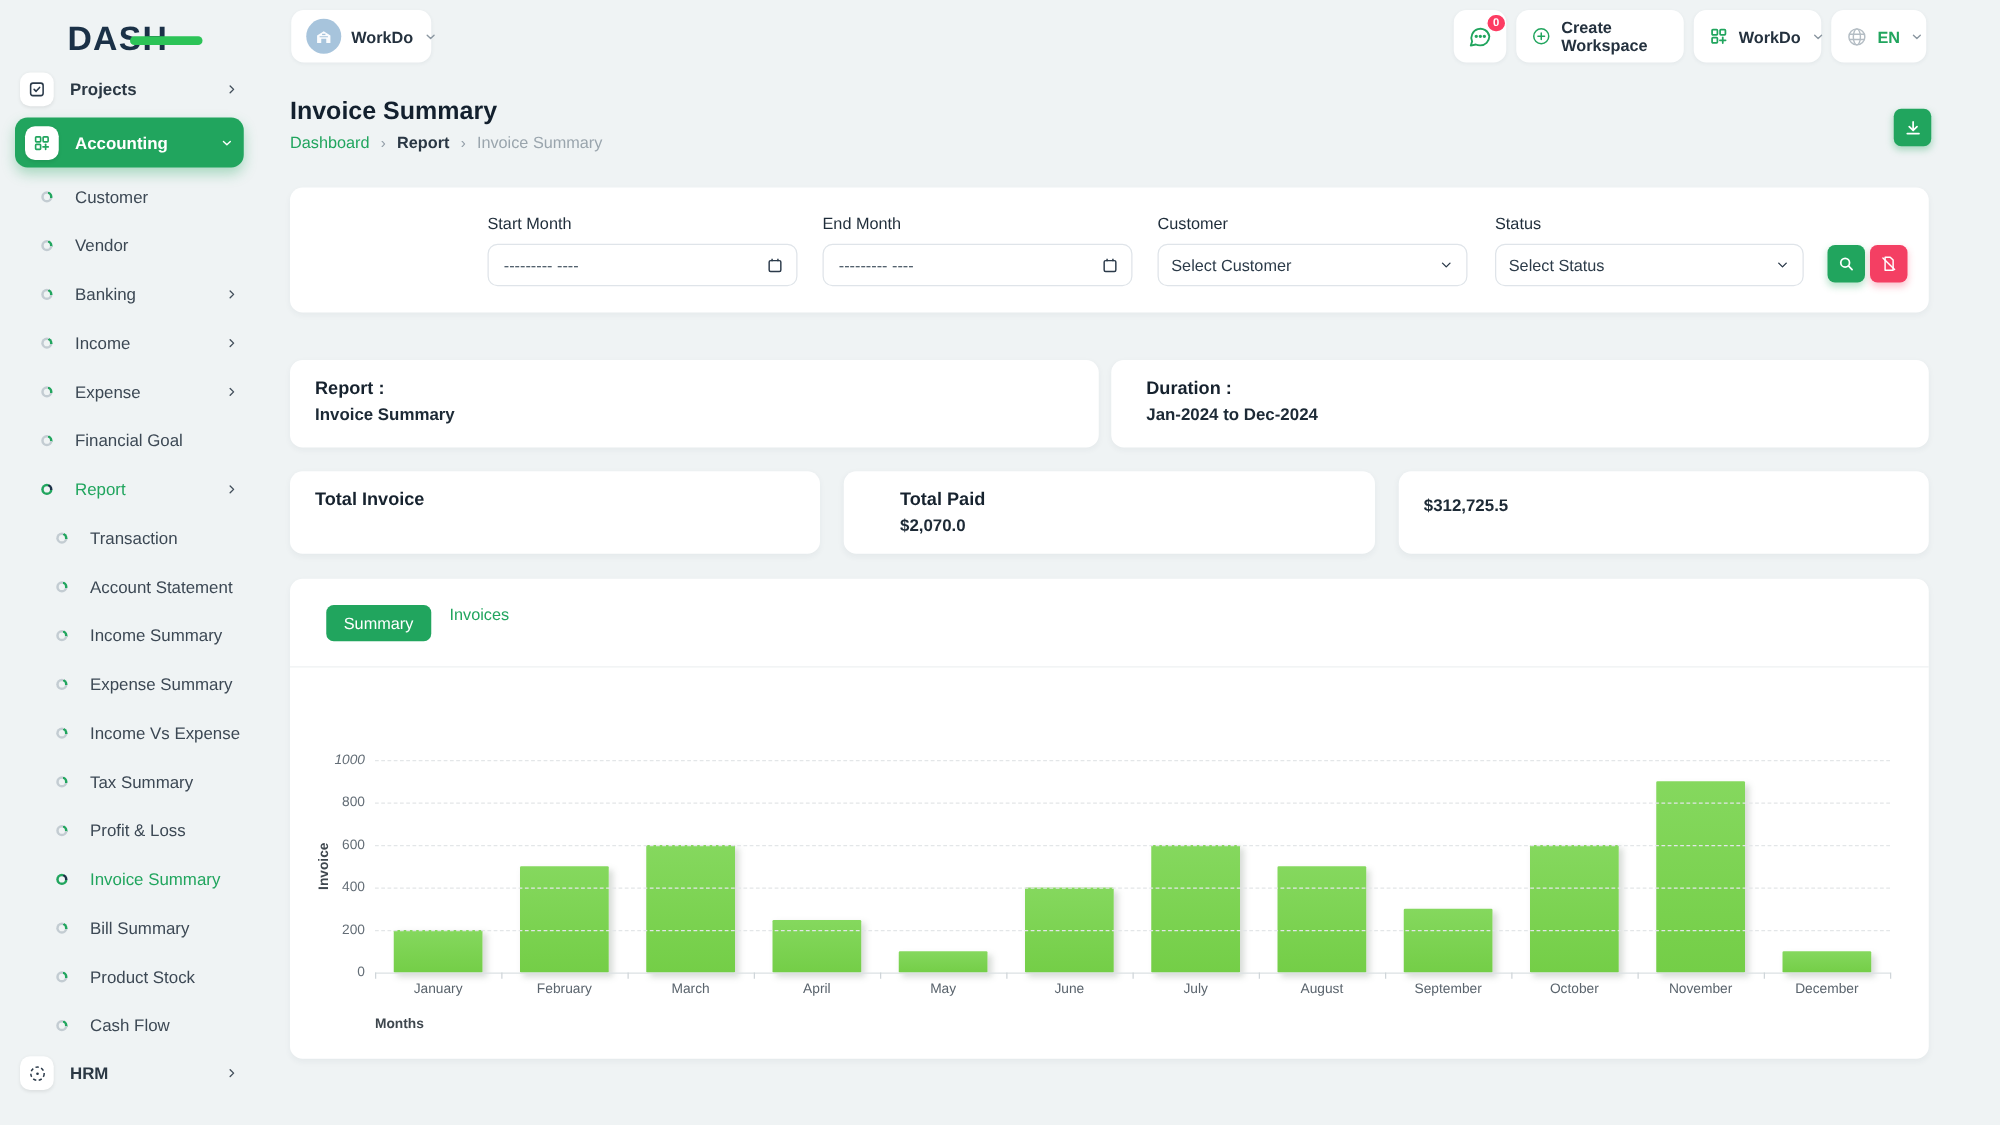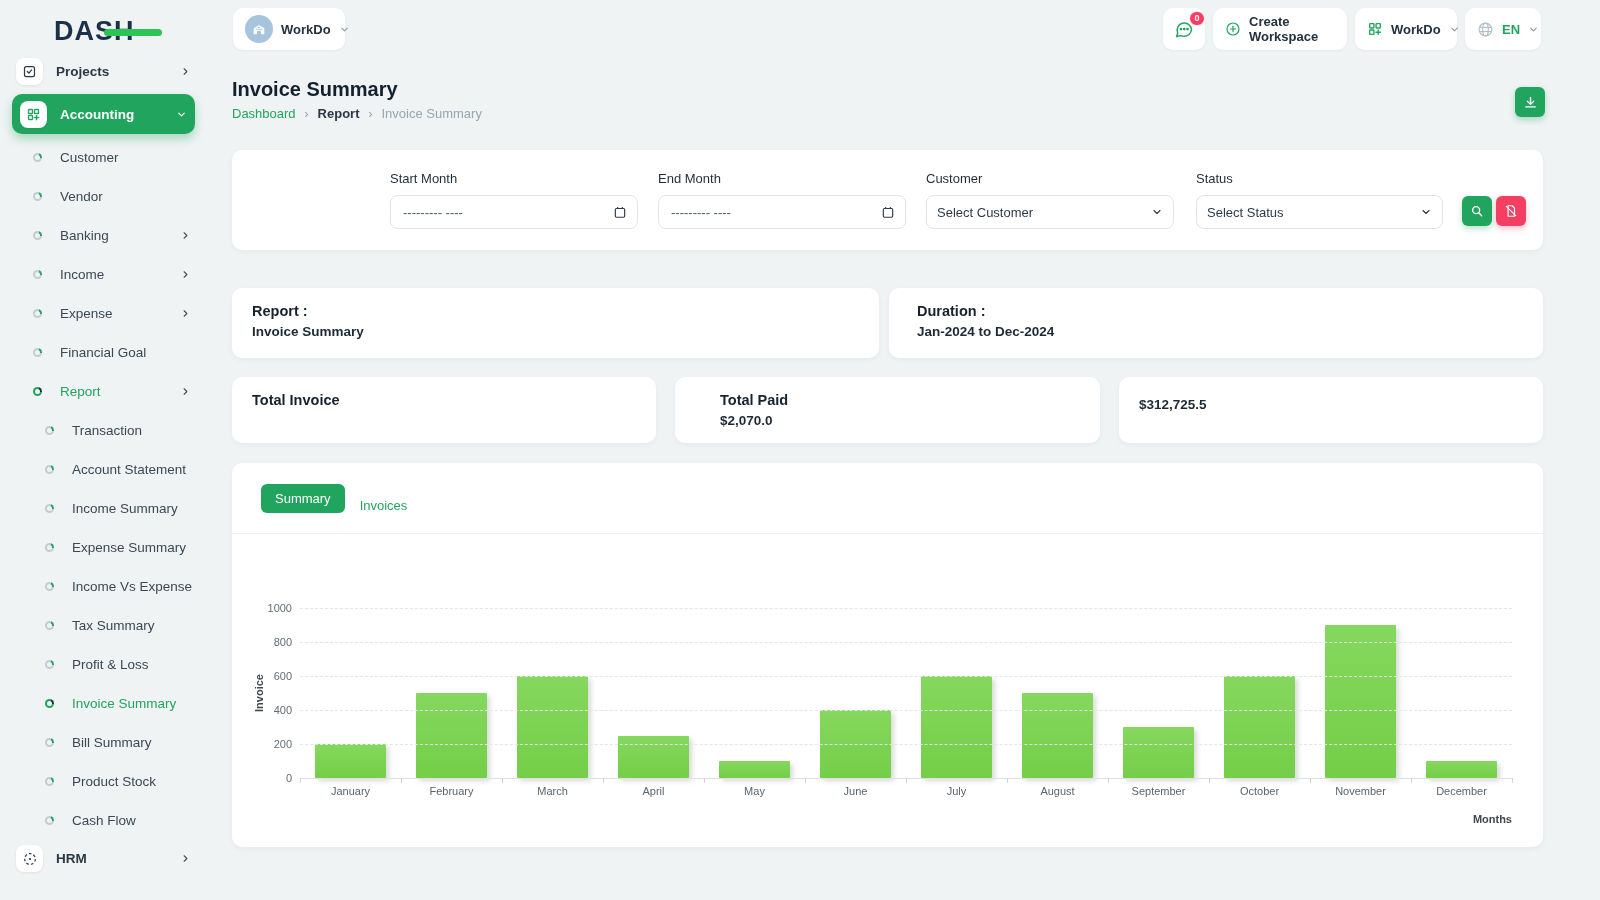--- a/index.html
+++ b/index.html
@@ -60,35 +60,35 @@
   .sq-btn.green { background:var(--green,#21a55e); box-shadow:0 3px 6px rgba(33,165,94,.3); }
   .sq-btn.pink { background:var(--danger,#f43f63); box-shadow:0 3px 6px rgba(244,63,99,.3); }
 
   
   .info-label { font-size:14.5px; font-weight:700; color:#16222e; }
   .info-value { font-size:13.5px; font-weight:700; color:#1d2a36; margin-top:5px; }
   .pad { padding:15px 20px; }
 
   
   .chart-card { left:232px; top:463px; width:1311px; height:384px; }
-  .tabs-row { position:absolute; left:29px; top:21px; display:flex; align-items:flex-end; }
+  .tabs-row { position:absolute; left:29px; top:21px; display:flex; align-items:flex-start; }
   .tab-pill { background:var(--green,#21a55e); color:#fff; border-radius:6px; height:29px; padding:0 14px; font-size:13px; display:inline-flex; align-items:center; cursor:pointer; }
   .tab-link { color:var(--green,#21a55e); font-size:13px; margin-left:15px; cursor:pointer; }
   .tabs-divider { position:absolute; left:0; right:0; top:70px; border-top:1px solid #eef1f2; }
   .plot { position:absolute; left:68px; top:145px; width:1212px; height:170px; }
   .gridline { position:absolute; left:0; right:0; border-top:1px dashed #e3e6e8; }
   .gridline.zero { border-top:1px solid #dcе1e4; border-top:1px solid #dce1e4; }
   .ytick { position:absolute; left:-52px; width:44px; text-align:right; font-size:11px; color:#636d76; }
   .bars { position:absolute; left:0; top:0; width:100%; height:100%; display:flex; align-items:flex-end; }
   .slot { flex:1; display:flex; justify-content:center; align-items:flex-end; height:100%; }
   .bar { width:71%; background:linear-gradient(180deg, #85d85e, var(--bar-green,#74ce47)); box-shadow:3px 3px 5px rgba(110,125,110,.28); border-radius:1px; cursor:pointer; }
   .xtick { position:absolute; top:170px; width:1px; height:5px; background:#cfd5d9; }
   .xlabels { position:absolute; top:177px; left:0; width:100%; display:flex; }
   .xlabel { flex:1; text-align:center; font-size:11px; color:#5a646d; }
-  .x-title { position:absolute; top:205px; left:0; width:100%; text-align:right; font-size:11px; font-weight:700; color:#3f474e; }
+  .x-title { position:absolute; top:205px; left:0; width:100%; text-align:left; font-size:11px; font-weight:700; color:#3f474e; }
   .y-title { position:absolute; left:-41px; top:50%; transform:translate(-50%,-50%) rotate(-90deg); font-size:11px; font-weight:700; color:#3f474e; white-space:nowrap; }
 </style>
 </head>
 <body>
 
 <aside class="sidebar">
   <div class="logo">
     <span class="logo-text">DASH</span>
     <span class="logo-bar"></span>
   </div>
@@ -478,21 +478,21 @@
       <div class="ytick" style="top: 164px;">0</div>
       <div class="gridline" style="top: 136px;"></div>
       <div class="ytick" style="top: 130px;">200</div>
       <div class="gridline" style="top: 102px;"></div>
       <div class="ytick" style="top: 96px;">400</div>
       <div class="gridline" style="top: 68px;"></div>
       <div class="ytick" style="top: 62px;">600</div>
       <div class="gridline" style="top: 34px;"></div>
       <div class="ytick" style="top: 28px;">800</div>
       <div class="gridline" style="top: 0px;"></div>
-      <div class="ytick" style="top: -6px;">1000</div>
+      <div class="ytick" style="top: -6px; font-style: italic;">1000</div>
       <div class="xtick" style="left: 0%;"></div>
       <div class="xtick" style="left: 8.33333%;"></div>
       <div class="xtick" style="left: 16.6667%;"></div>
       <div class="xtick" style="left: 25%;"></div>
       <div class="xtick" style="left: 33.3333%;"></div>
       <div class="xtick" style="left: 41.6667%;"></div>
       <div class="xtick" style="left: 50%;"></div>
       <div class="xtick" style="left: 58.3333%;"></div>
       <div class="xtick" style="left: 66.6667%;"></div>
       <div class="xtick" style="left: 75%;"></div>

